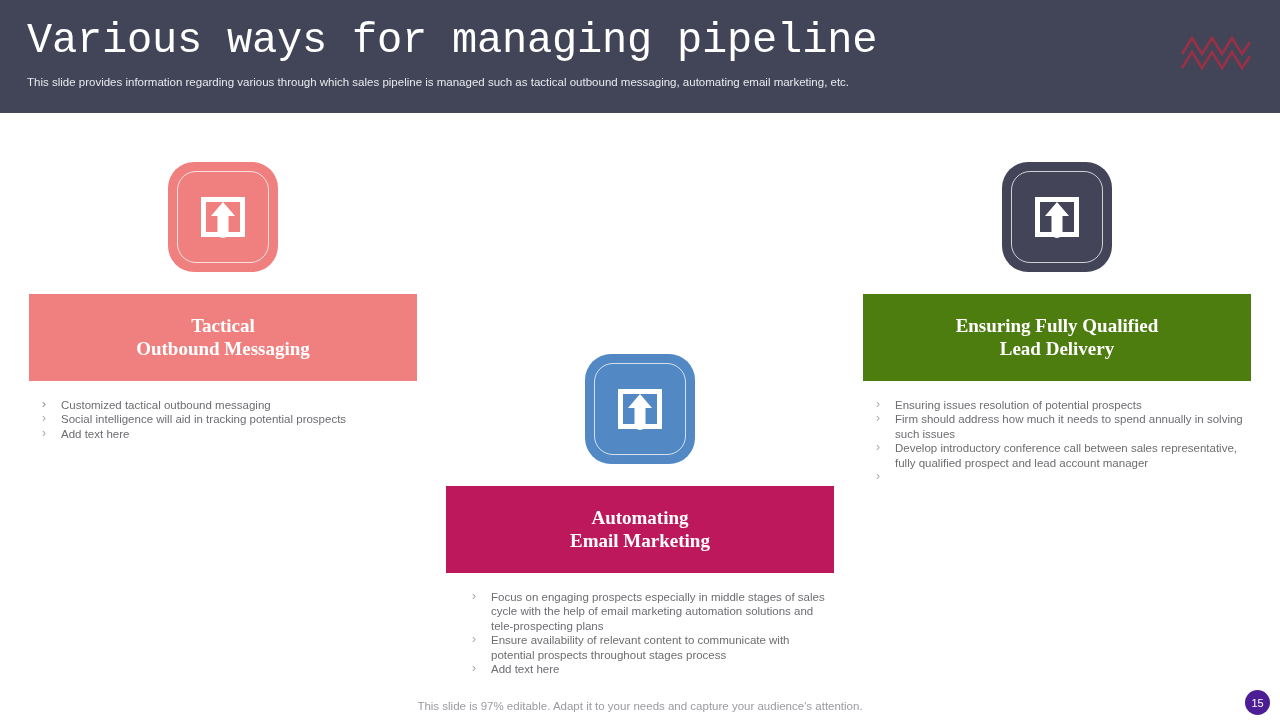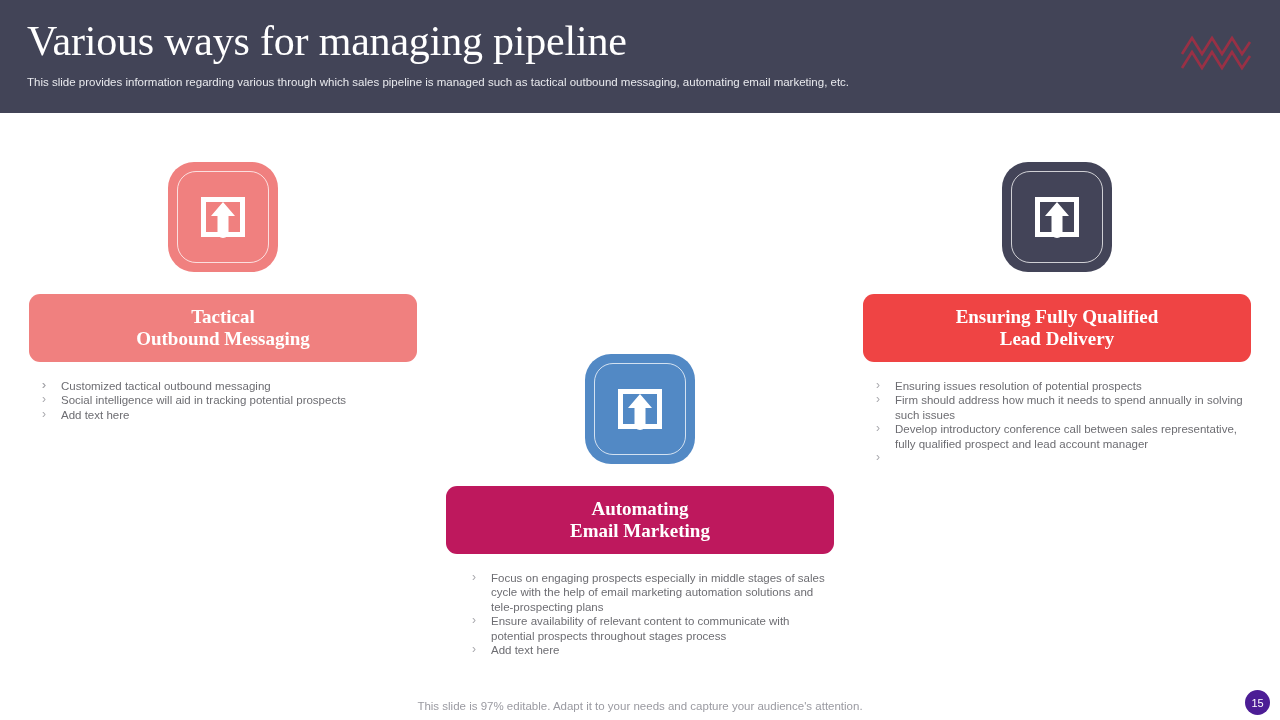--- a/index.html
+++ b/index.html
@@ -22,21 +22,21 @@
     top: 0;
     width: 1280px;
     height: 113px;
     background: #424457;
     box-sizing: border-box;
   }
   .header-title {
     position: absolute;
     left: 27px;
     top: 16px;
-    font-family: Liberation Serif, serif;
+    font-family: Liberation Mono, monospace;
     font-size: 42px;
     line-height: 50px;
     color: #ffffff;
     letter-spacing: -0.2px;
     white-space: nowrap;
   }
   .header-subtitle {
     position: absolute;
     left: 27px;
     top: 75px;
@@ -81,22 +81,22 @@
     right: 9px;
     bottom: 9px;
     border: 1.5px solid rgba(255,255,255,0.75);
     border-radius: 19px;
   }
   .icon-glyph { width: 56px; height: 56px; position: relative; z-index: 2; }
 
   
   .title-card {
     width: 388px;
-    height: 68px;
-    border-radius: 11px;
+    height: 87px;
+    border-radius: 0;
     display: flex;
     align-items: center;
     justify-content: center;
     box-sizing: border-box;
     padding: 0 14px;
   }
   .title-card-text {
     font-family: "Liberation Serif", serif;
     font-weight: bold;
     font-size: 19px;
@@ -237,21 +237,21 @@
   <div class="icon-wrap" style="background:#434458;">
     <div class="icon-inner-ring"></div>
     <div class="icon-glyph">
       <svg width="56" height="56" viewBox="0 0 56 56">
         <path d="M6 8 H50 V48 H6 Z M11 13 H45 V43 H11 Z" fill="#ffffff" fill-rule="evenodd"></path>
         <path d="M22 43 h12 a6 6 0 0 1 -12 0 Z" fill="#ffffff"></path>
         <path d="M28 13 L40 27 H33.5 V45 H22.5 V27 H16 Z" fill="#ffffff"></path>
       </svg>
     </div>
   </div>
-  <div class="title-card" style="background:#ef4444;">
+  <div class="title-card" style="background:#4d7c0f;">
     <div class="title-card-text">Ensuring Fully Qualified
 Lead Delivery</div>
   </div>
   <ul class="bullets">
     <li class="bullet-item">
       <span class="bullet-marker">›</span>
       <span>Ensuring issues resolution of potential prospects</span>
     </li>
     <li class="bullet-item">
       <span class="bullet-marker">›</span>

